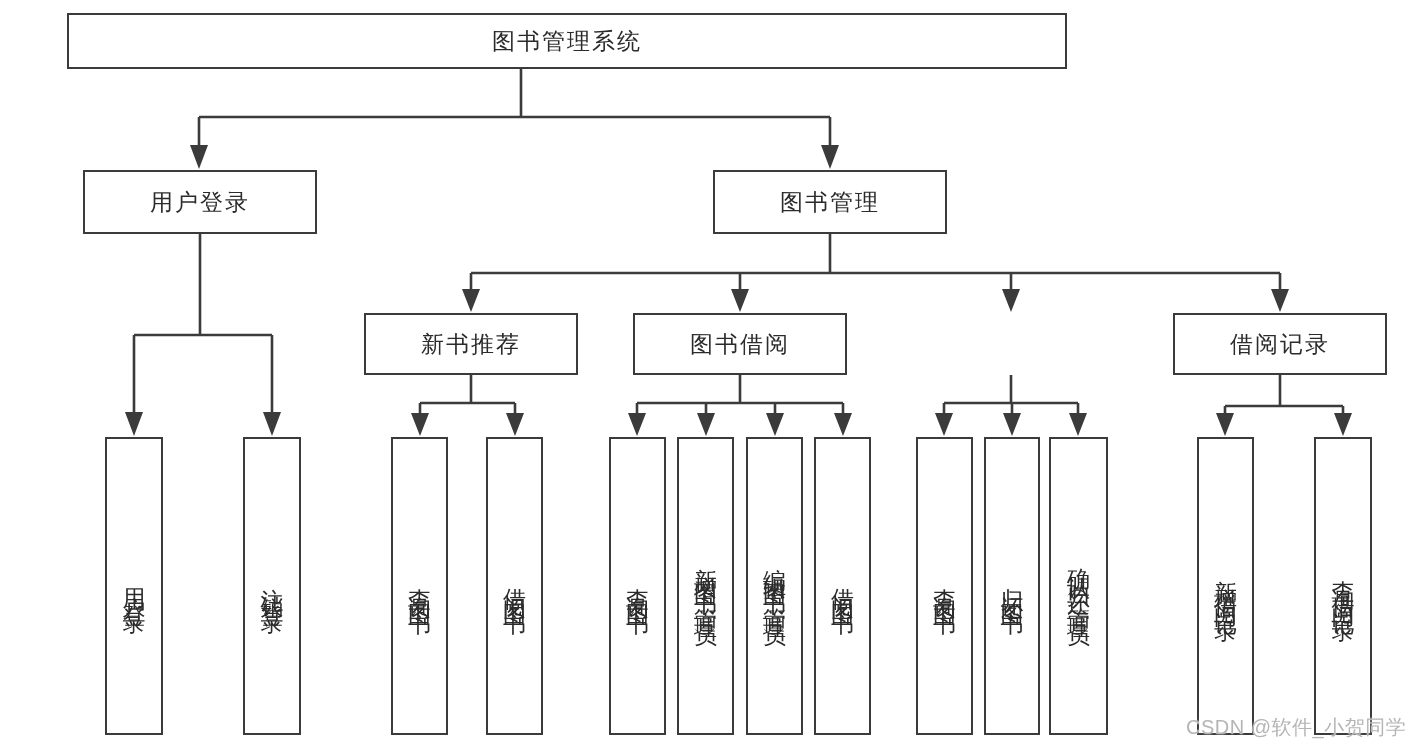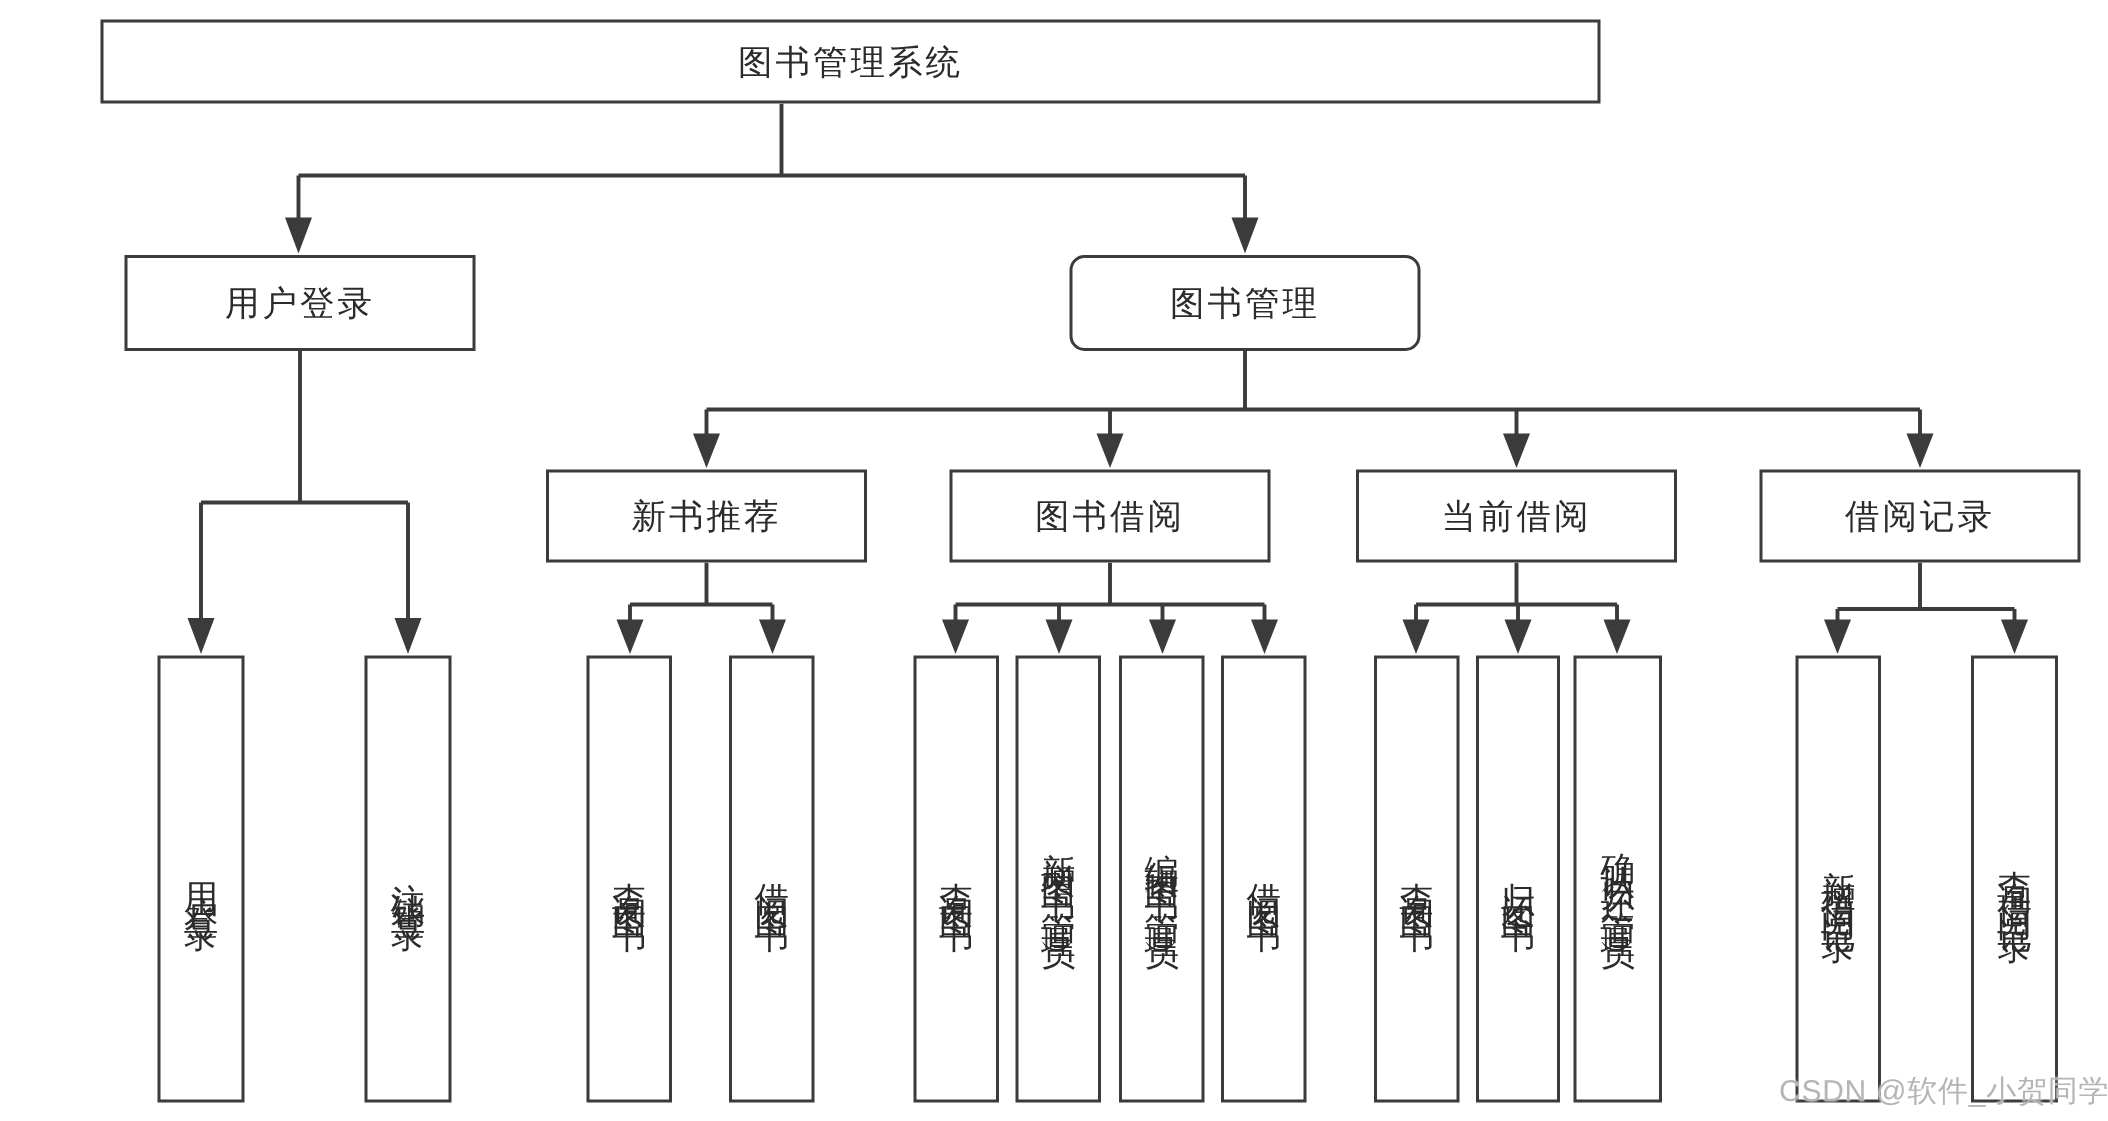--- a/index.html
+++ b/index.html
@@ -84,25 +84,24 @@
       M462 289H480L471 312Z  M731 289H749L740 312Z  M1002 289H1020L1011 312Z  M1271 289H1289L1280 312Z
       M411 413H429L420 436Z  M506 413H524L515 436Z
       M628 413H646L637 436Z  M697 413H715L706 436Z  M766 413H784L775 436Z  M834 413H852L843 436Z
       M935 413H953L944 436Z  M1003 413H1021L1012 436Z  M1069 413H1087L1078 436Z
       M1216 413H1234L1225 436Z  M1334 413H1352L1343 436Z"></path>
   </svg>
 
   <div class="box" style="left:20px; top:13px; width:1000px; height:56px;margin-left:47px;">图书管理系统</div>
 
   <div class="box" style="left:83px; top:170px; width:234px; height:64px;">用户登录</div>
-  <div class="box" style="left:713px; top:170px; width:234px; height:64px;border-radius:10px;">图书管理</div>
+  <div class="box" style="left:713px; top:170px; width:234px; height:64px;">图书管理</div>
 
   <div class="box" style="left:364px; top:313px; width:214px; height:62px;">新书推荐</div>
   <div class="box" style="left:633px; top:313px; width:214px; height:62px;">图书借阅</div>
-  <div class="box" style="left:904px; top:313px; width:214px; height:62px;">当前借阅</div>
   <div class="box" style="left:1173px; top:313px; width:214px; height:62px;">借阅记录</div>
 
   <div class="box vbox" style="left:105px; top:437px; width:58px; height:298px;">
     <span>用户登录</span>
   </div>
   <div class="box vbox" style="left:243px; top:437px; width:58px; height:298px;">
     <span>注销登录</span>
   </div>
 
   <div class="box vbox" style="left:391px; top:437px; width:57px; height:298px;">

